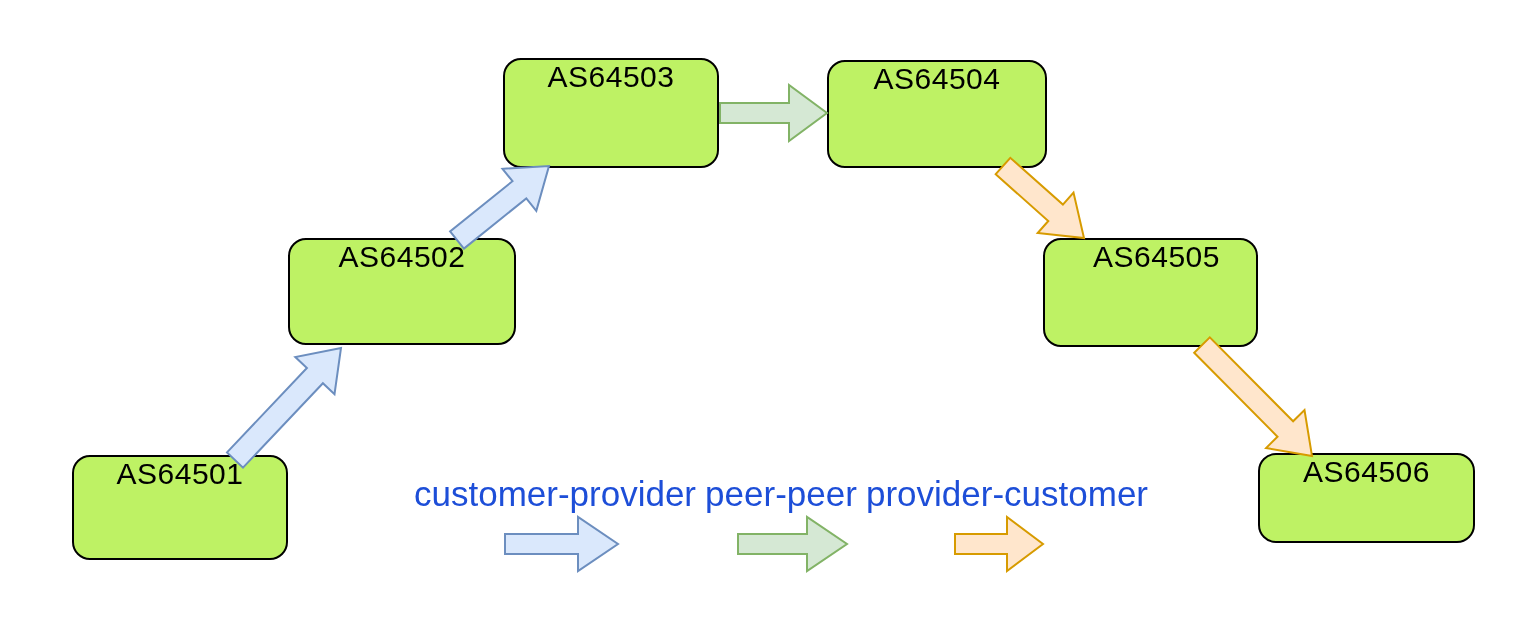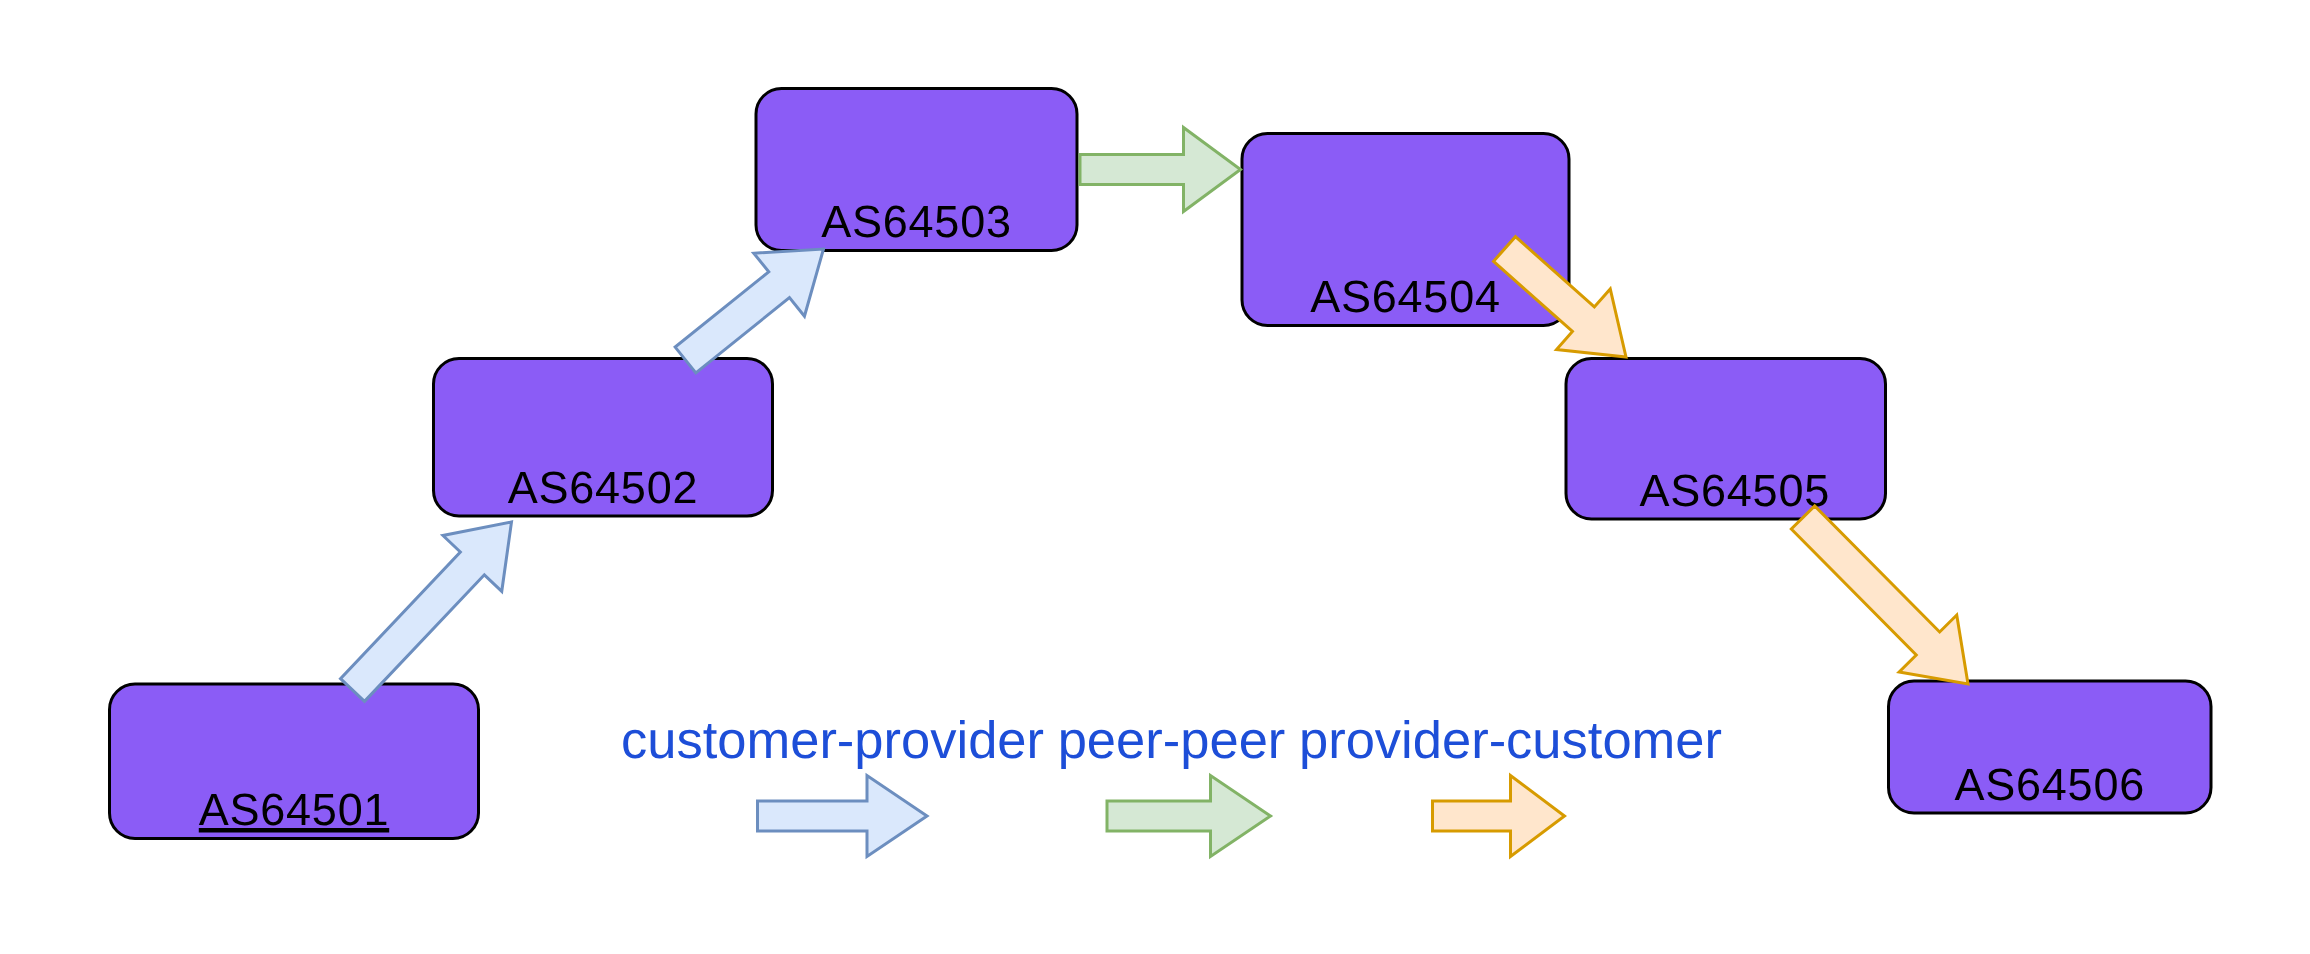--- a/index.html
+++ b/index.html
@@ -18,25 +18,25 @@
   .arrows-layer {
     position: absolute;
     left: 0;
     top: 0;
     width: 1540px;
     height: 636px;
     z-index: 2;
   }
   .node {
     position: absolute;
-    background: #8b5cf6;
+    background: #bef264;
     border: 2px solid #000000;
     border-radius: 18px;
     display: flex;
-    align-items: flex-end;
+    align-items: flex-start;
     justify-content: center;
     z-index: 1;
     box-sizing: border-box;
   }
   .node span {
     font-size: 30px;
     color: #000000;
     letter-spacing: 0.5px;
   }
   .legend-label {
@@ -50,30 +50,30 @@
   polygon {
     stroke-width: 2;
     stroke-linejoin: miter;
   }
 </style>
 </head>
 <body>
 
 <div class="canvas">
 
-  <div class="node" style="left:72px; top:455px; width:248px; height:105px;text-decoration:underline;">
+  <div class="node" style="left:72px; top:455px; width:216px; height:105px;">
     <span>AS64501</span>
   </div>
   <div class="node" style="left:288px; top:238px; width:228px; height:107px;">
     <span>AS64502</span>
   </div>
   <div class="node" style="left:503px; top:58px; width:216px; height:110px;">
     <span>AS64503</span>
   </div>
-  <div class="node" style="left:827px; top:60px; width:220px; height:130px;margin-top:28px;">
+  <div class="node" style="left:827px; top:60px; width:220px; height:108px;">
     <span>AS64504</span>
   </div>
   <div class="node" style="left:1043px; top:238px; width:215px; height:109px;padding-left:12px;">
     <span>AS64505</span>
   </div>
   <div class="node" style="left:1258px; top:453px; width:217px; height:90px;">
     <span>AS64506</span>
   </div>
 
   <div class="legend-label" style="left:555px; top:474px;">customer-provider</div>

